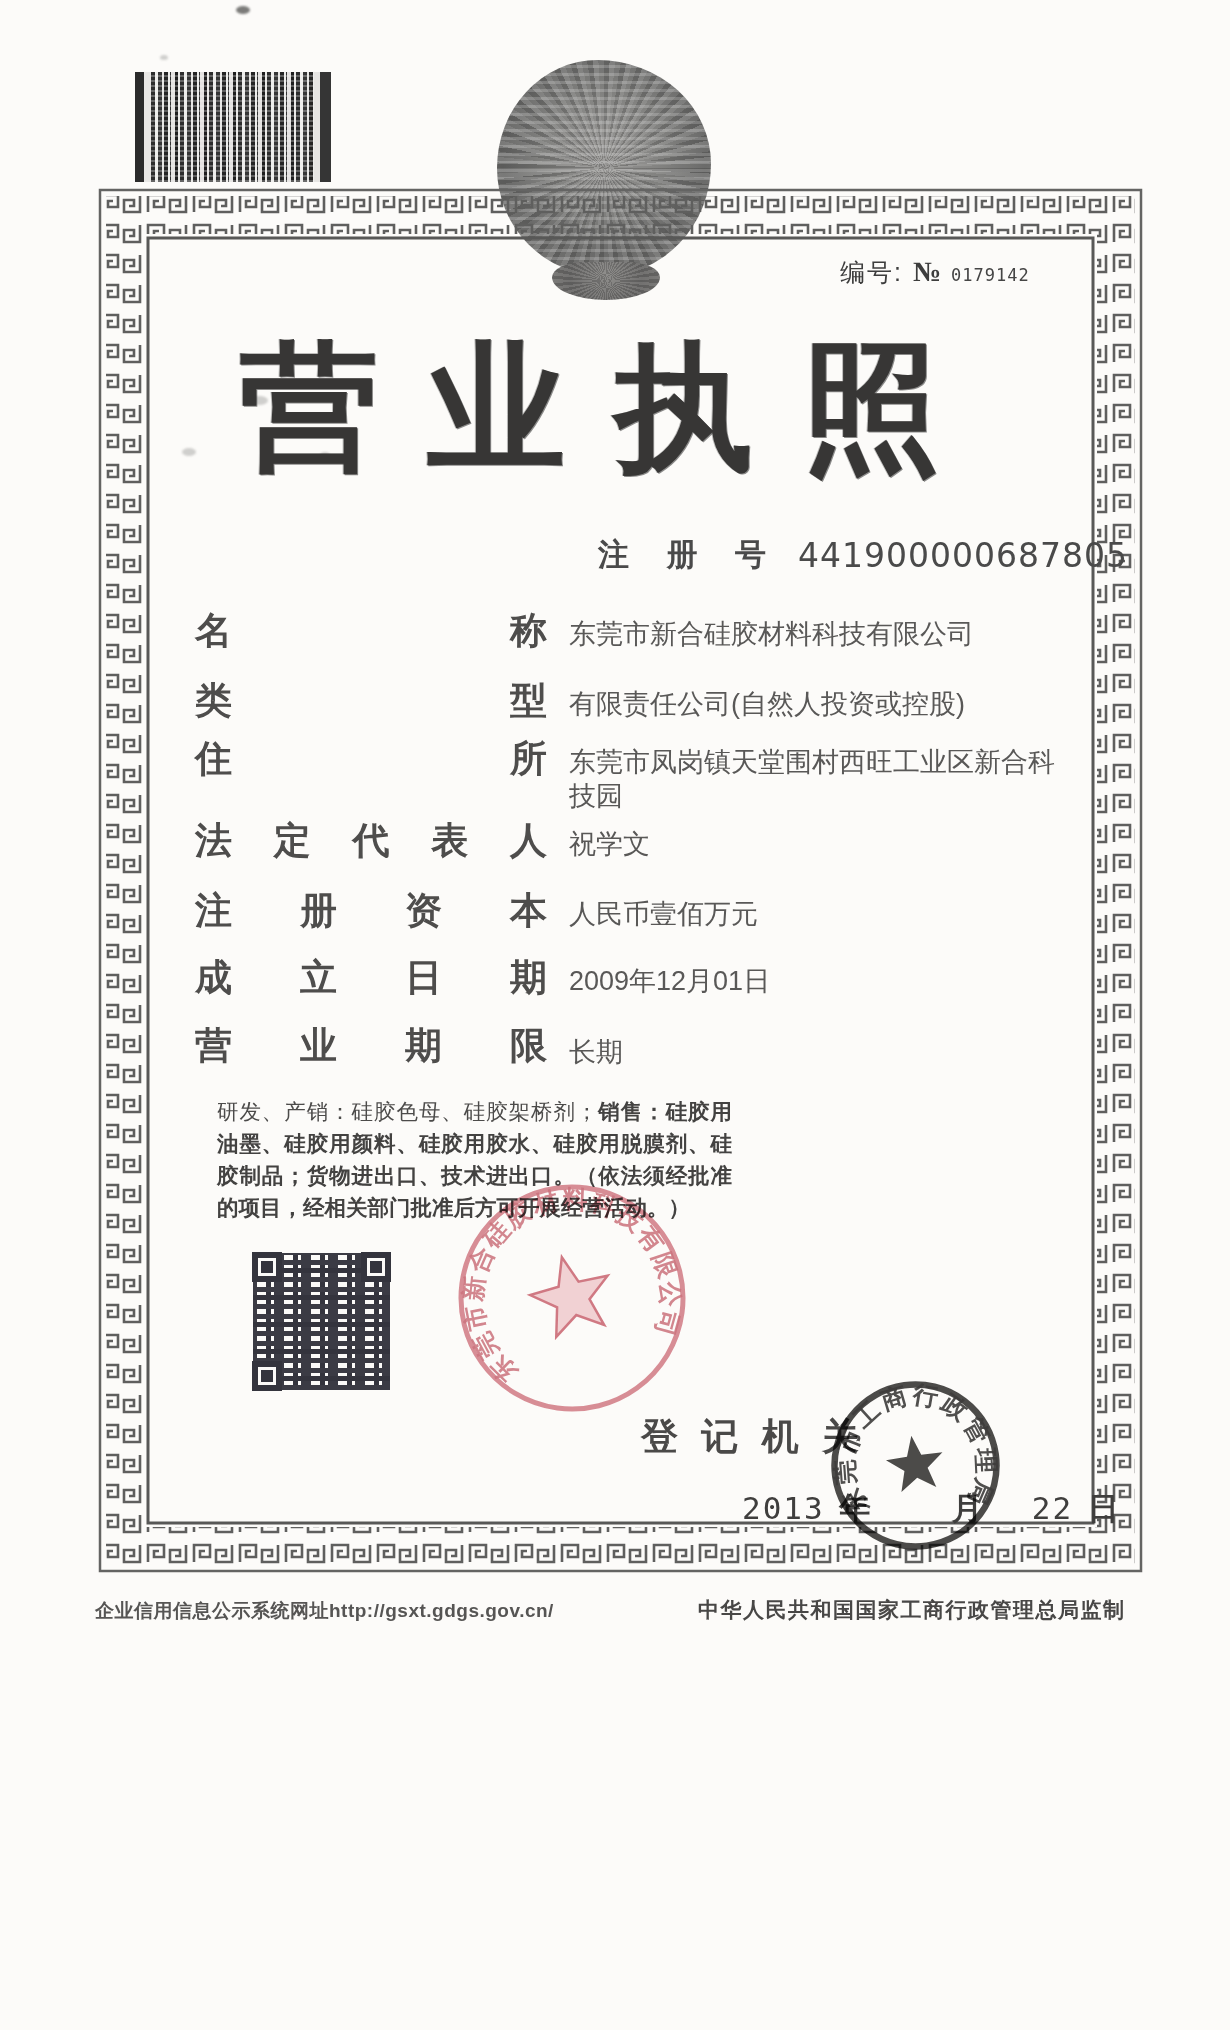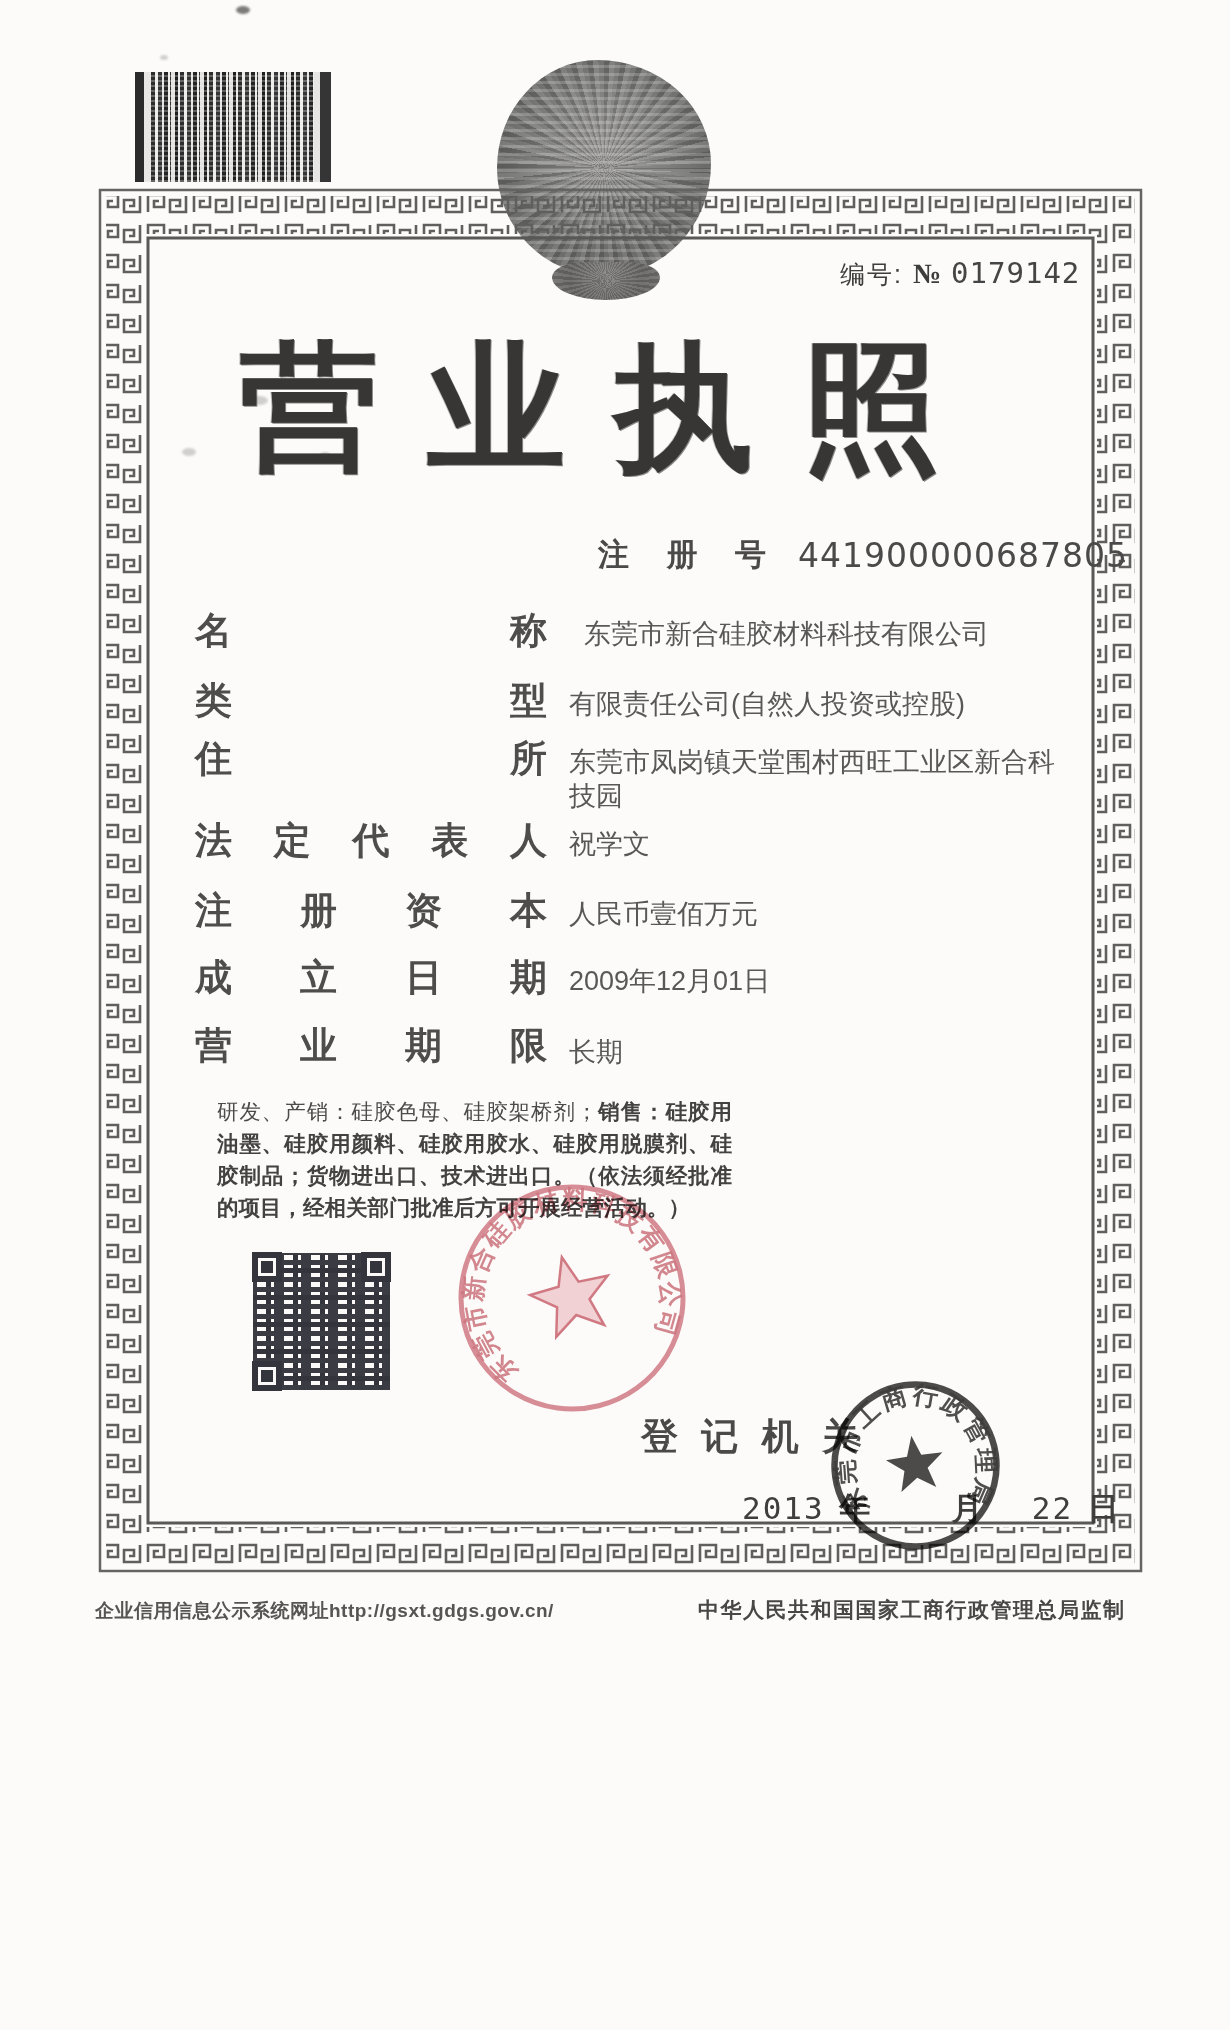--- a/index.html
+++ b/index.html
@@ -45,21 +45,21 @@
     filter:blur(.5px);
   }
   
   .frame{position:absolute;left:98px;top:188px;}
   
   .serial{
     position:absolute;left:840px;top:256px;
     font-size:25px;color:#3d3d3d;letter-spacing:2px;white-space:nowrap;
   }
   .serial .no-mark{font-family:"Liberation Serif","DejaVu Serif",serif;font-weight:bold;font-size:28px;margin:0 8px 0 10px;}
-  .serial .digits{font-family:"DejaVu Sans Mono","Liberation Mono",monospace;font-size:29px;color:#454545;letter-spacing:1px;}
+  .serial .digits{font-family:"DejaVu Sans Mono","Liberation Mono",monospace;font-size:17px;color:#454545;letter-spacing:1px;}
   
   .title{
     position:absolute;left:240px;top:312px;width:700px;height:190px;
     display:flex;justify-content:space-between;align-items:center;
   }
   .title span{
     font-size:138px;font-weight:900;color:#333231;line-height:1;
     text-shadow:1px 1px 0 rgba(40,40,40,.55), -1px 0 0 rgba(60,60,60,.35);
     filter:contrast(.95);
   }
@@ -74,21 +74,21 @@
   .row{position:absolute;left:195px;display:flex;align-items:flex-start;}
   .flabel{
     display:inline-block;width:352px;flex:0 0 352px;
     font-size:37px;font-weight:600;color:#4e4d4c;line-height:46px;
     text-align:justify;text-align-last:justify;text-justify:inter-character;
   }
   .fvalue{
     margin-left:22px;padding-top:9px;
     font-size:27px;color:#595857;line-height:34px;max-width:510px;
   }
-  .row-name{top:608px;gap:15px;} .row-type{top:678px;} .row-addr{top:736px;}
+  .row-name{top:608px;} .row-type{top:678px;} .row-addr{top:736px;}
   .row-legal{top:818px;} .row-cap{top:888px;} .row-date{top:955px;}
   .row-term{top:1023px;align-items:flex-end;} .row-scope{top:1090px;}
   .scope-text{
     margin-left:22px;padding-top:6px;max-width:515px;
     font-size:21.5px;color:#4c4b4a;line-height:32px;text-align:justify;
   }
   .scope-text .bold{font-weight:700;color:#434241;}
   
   .qr{
     position:absolute;left:253px;top:1253px;width:137px;height:137px;

